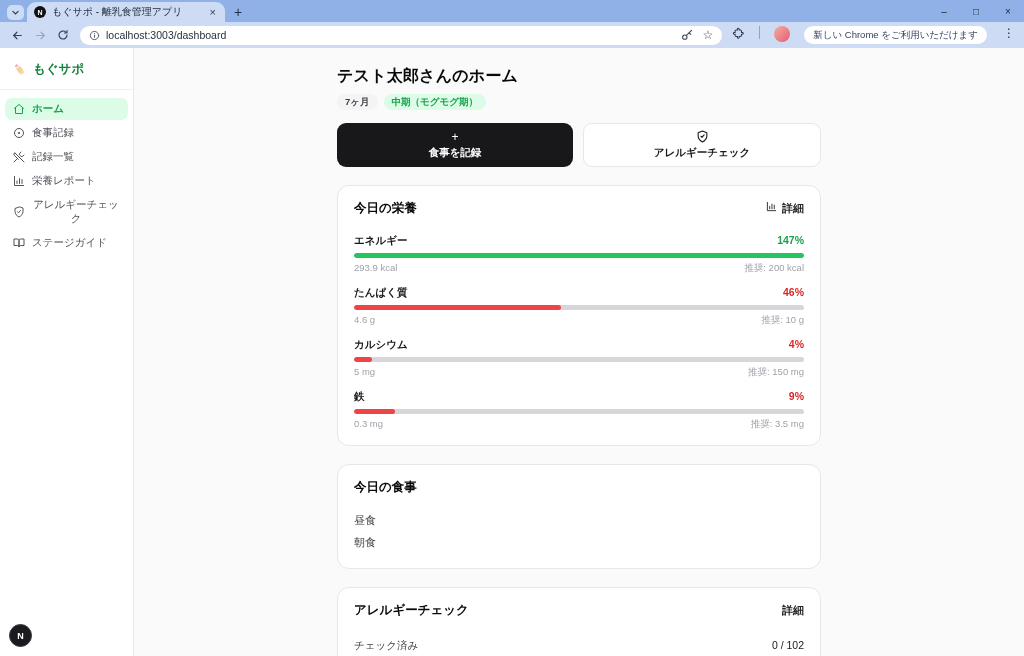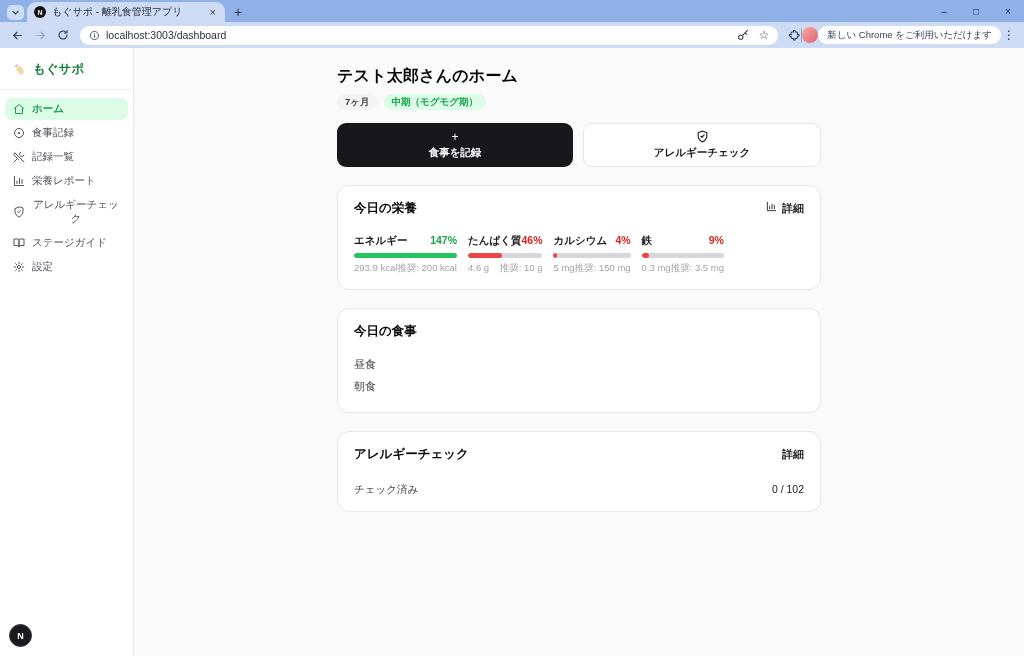--- a/index.html
+++ b/index.html
@@ -23,21 +23,21 @@
     font-size:10px; color:#1f2633; }
 
   .toolbar { height:26px; background:#cddcf4; display:flex; align-items:center; padding:0 7px; gap:3px; }
   .nav-btn { width:20px; height:20px; display:flex; align-items:center; justify-content:center; color:#3b4350; }
   .nav-btn.disabled { color:#9aa7bf; }
   .url-bar { flex:1; height:19px; background:#fff; border-radius:10px; display:flex; align-items:center;
     gap:6px; padding:0 9px; margin:0 4px; }
   .url-text { font-size:10.5px; color:#27303f; flex:1; }
   .url-icons { display:flex; align-items:center; gap:8px; }
   .star-glyph { font-size:12px; color:#3c4353; line-height:1; }
-  .right-cluster { display:flex; align-items:center; gap:0; padding-left:2px; }
+  .right-cluster { display:flex; gap:14px; padding-left:2px; }
   .separator { width:1px; height:13px; background:rgba(40,55,85,.35); }
   .avatar { width:16px; height:16px; border-radius:50%; background:linear-gradient(135deg,#f4ac9f,#e45f72); }
   .update-pill { height:18px; background:#fff; border-radius:10px; display:flex; align-items:center;
     padding:0 9px; font-size:9.5px; color:#33415c; white-space:nowrap; }
   .menu-dots { font-size:12px; color:#273041; padding:0 2px; }
 
   
   .page { display:flex; height:608px; background:#fafafa; }
   .sidebar { width:134px; background:#fff; border-right:1px solid #e7e8ea; position:relative; flex:0 0 auto; }
   .logo-row { display:flex; align-items:center; gap:6px; padding:13px 12px 11px; border-bottom:1px solid #f1f1f3; }
@@ -66,21 +66,21 @@
   .action-light { background:#fff; border:1px solid #e5e7eb; color:#18181b; }
   .action .glyph { font-size:12px; line-height:1; }
   .action .label { font-size:10.5px; font-weight:bold; }
 
   .card { background:#fff; border:1px solid #e7e7ea; border-radius:12px; padding:14px 16px; margin-top:18px; }
   .card-header { display:flex; justify-content:space-between; align-items:center; }
   .card-title { font-size:12.5px; font-weight:bold; color:#09090b; }
   .details-link { display:flex; align-items:flex-start; gap:5px; font-size:11px; font-weight:bold;
     color:#27272a; cursor:pointer; }
 
-  .nutri-rows { margin-top:17px; display:flex; gap:11px; }
+  .nutri-rows { margin-top:17px; display:flex; flex-direction:column; gap:11px; }
   .nutri-top { display:flex; justify-content:space-between; font-size:10.5px; font-weight:bold; color:#18181b; }
   .bar { height:5px; background:#d7d7db; border-radius:3px; margin:5px 0 4px; overflow:hidden; }
   .bar-fill { height:100%; border-radius:3px; }
   .nutri-bottom { display:flex; justify-content:space-between; font-size:9.5px; color:#a1a1aa; }
 
   .meals-list { margin-top:17px; display:flex; flex-direction:column; gap:7px;
     font-size:11px; color:#3f3f46; padding-bottom:4px; }
 
   .allergy-row { margin-top:20px; display:flex; justify-content:space-between; font-size:10.5px; color:#3f3f46; }
   .allergy-count { color:#18181b; }
@@ -205,27 +205,20 @@
             <path d="m9 11.5 2 2 4-4.5"></path>
           </svg>
         <span>アレルギーチェック</span>
       </div>
       <div class="nav-item">
         <svg class="ni" viewBox="0 0 24 24" fill="none" stroke="currentColor" stroke-width="2" stroke-linejoin="round">
             <path d="M2 4h7a3 3 0 0 1 3 3v13a3 3 0 0 0-3-3H2z"></path>
             <path d="M22 4h-7a3 3 0 0 0-3 3v13a3 3 0 0 1 3-3h7z"></path>
           </svg>
         <span>ステージガイド</span>
-      </div>
-      <div class="nav-item">
-        <svg class="ni" viewBox="0 0 24 24" fill="none" stroke="currentColor" stroke-width="2" stroke-linecap="round">
-            <circle cx="12" cy="12" r="3.2"></circle>
-            <path d="M12 2.5v3M12 18.5v3M2.5 12h3M18.5 12h3M5.2 5.2l2.1 2.1M16.7 16.7l2.1 2.1M18.8 5.2l-2.1 2.1M7.3 16.7l-2.1 2.1"></path>
-          </svg>
-        <span>設定</span>
       </div>
     </div>
     <div class="n-badge">N</div>
   </div>
 
   <div class="main">
     <div class="content">
       <div class="page-title">テスト太郎さんのホーム</div>
       <div class="badges">
         <span class="badge badge-age">7ヶ月</span>

